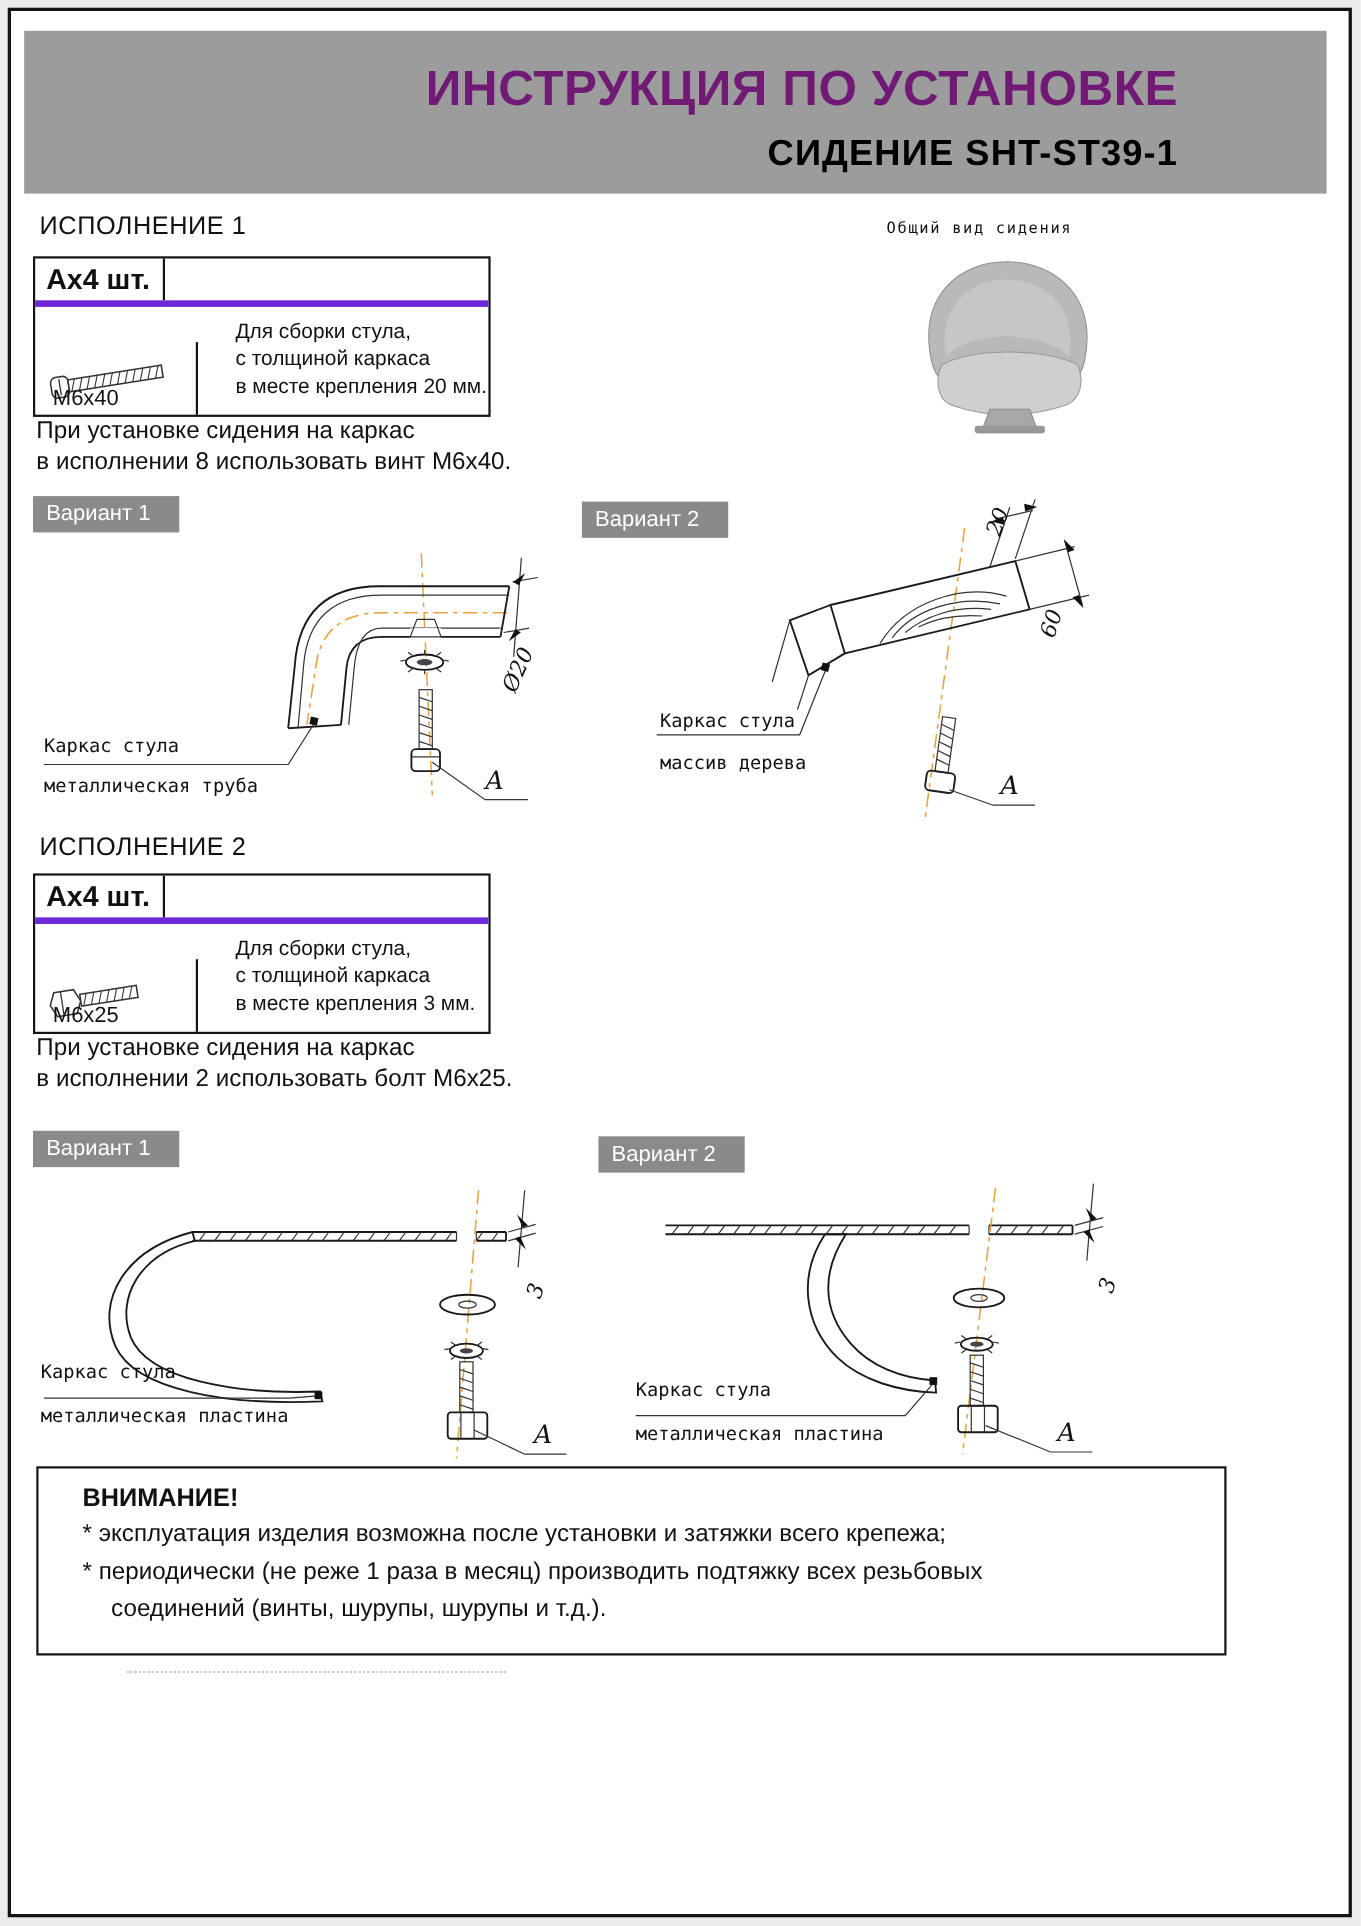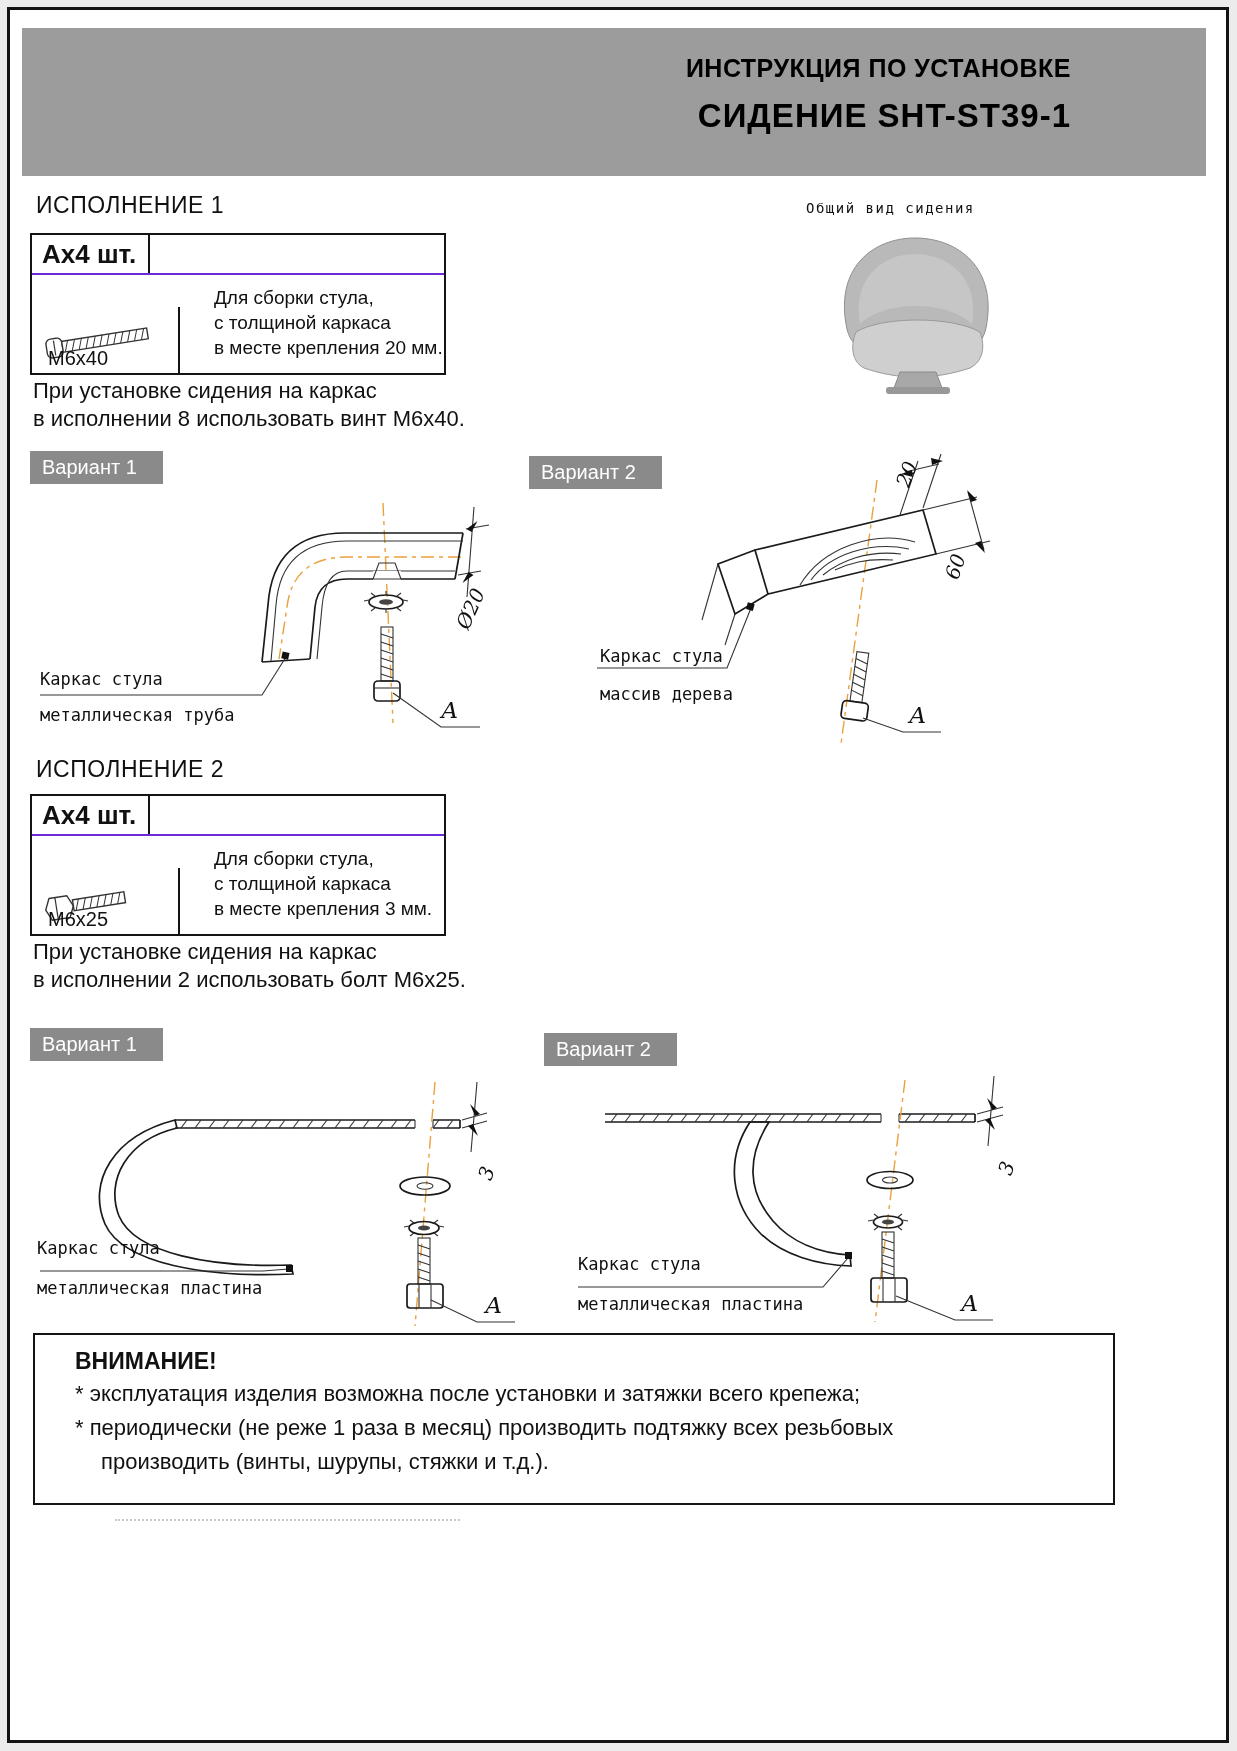--- a/index.html
+++ b/index.html
@@ -1,24 +1,24 @@
 <!DOCTYPE html>
 <html><head>
 <meta charset="utf-8">
 <style>
   html,body{margin:0;padding:0;}
   body{width:1237px;height:1751px;background:#ececec;font-family:"Liberation Sans",sans-serif;color:#111;position:relative;overflow:hidden;}
   .page-bg{position:absolute;left:7px;top:7px;width:1222px;height:1736px;background:#ffffff;border:3px solid #141414;box-sizing:border-box;}
   .header-band{position:absolute;left:22px;top:28px;width:1184px;height:148px;background:#9c9c9c;text-align:right;padding:26px 135px 0 0;box-sizing:border-box;}
-  .header-title{font-size:25px;font-weight:bold;letter-spacing:.5px;color:#000000;}
+  .header-title{font-size:45px;font-weight:bold;letter-spacing:.5px;color:#701a75;}
   .header-subtitle{font-size:33px;font-weight:bold;letter-spacing:1px;margin-top:14px;color:#000000;}
   .sec-heading{position:absolute;font-size:23px;letter-spacing:.5px;}
   .gv-label{position:absolute;font-family:"DejaVu Sans Mono",monospace;font-size:14px;letter-spacing:1.5px;}
   .hw-table{position:absolute;width:412px;border:2px solid #141414;background:#fff;box-sizing:content-box;}
-  .hw-row1{height:38px;border-bottom:2px solid #6d28d9;}
+  .hw-row1{height:38px;border-bottom:6px solid #6d28d9;}
   .hw-row1 .qty{width:118px;height:100%;border-right:2px solid #141414;font-size:26px;font-weight:bold;display:flex;align-items:center;padding-left:10px;box-sizing:border-box;}
   .hw-row2{height:98px;display:flex;}
   .hw-icon-cell{width:148px;border-right:2px solid #141414;position:relative;box-sizing:border-box;margin-top:32px;}
   .hw-part{position:absolute;left:16px;bottom:3px;font-size:20px;}
   .hw-desc{flex:1;padding:10px 0 0 34px;font-size:19px;line-height:25px;}
   .note{position:absolute;font-size:22px;line-height:28px;}
   .badge{position:absolute;width:133px;height:33px;background:#8a8a8a;color:#fff;font-size:20px;display:flex;align-items:center;padding-left:12px;box-sizing:border-box;}
   .diagram{position:absolute;}
   .diagram svg{position:absolute;left:0;top:0;}
   .k{stroke:#1a1a1a;stroke-width:1.7;fill:none;}
@@ -258,16 +258,16 @@
   <div class="dlabel" style="left:33px;top:186px;">Каркас стула</div>
   <div class="dlabel" style="left:33px;top:226px;">металлическая пластина</div>
   <div class="ddim" style="left:448px;top:102px;transform:rotate(-70deg);">3</div>
   <div class="dcallout" style="left:416px;top:222px;">А</div>
 </div>
 
 <div class="warning-box">
   <div class="warning-title">ВНИМАНИЕ!</div>
   <div class="warn-item" style="left:40px;top:46px;">* эксплуатация изделия возможна после установки и затяжки всего крепежа;</div>
   <div class="warn-item" style="left:40px;top:80px;">* периодически (не реже 1 раза в месяц) производить подтяжку всех резьбовых</div>
-  <div class="warn-item" style="left:66px;top:114px;">производить (винты, шурупы, стяжки и т.д.).</div>
+  <div class="warn-item" style="left:66px;top:114px;">соединений (винты, шурупы, шурупы и т.д.).</div>
 </div>
 
 <div class="fold-mark"></div>
 
 </body></html>

